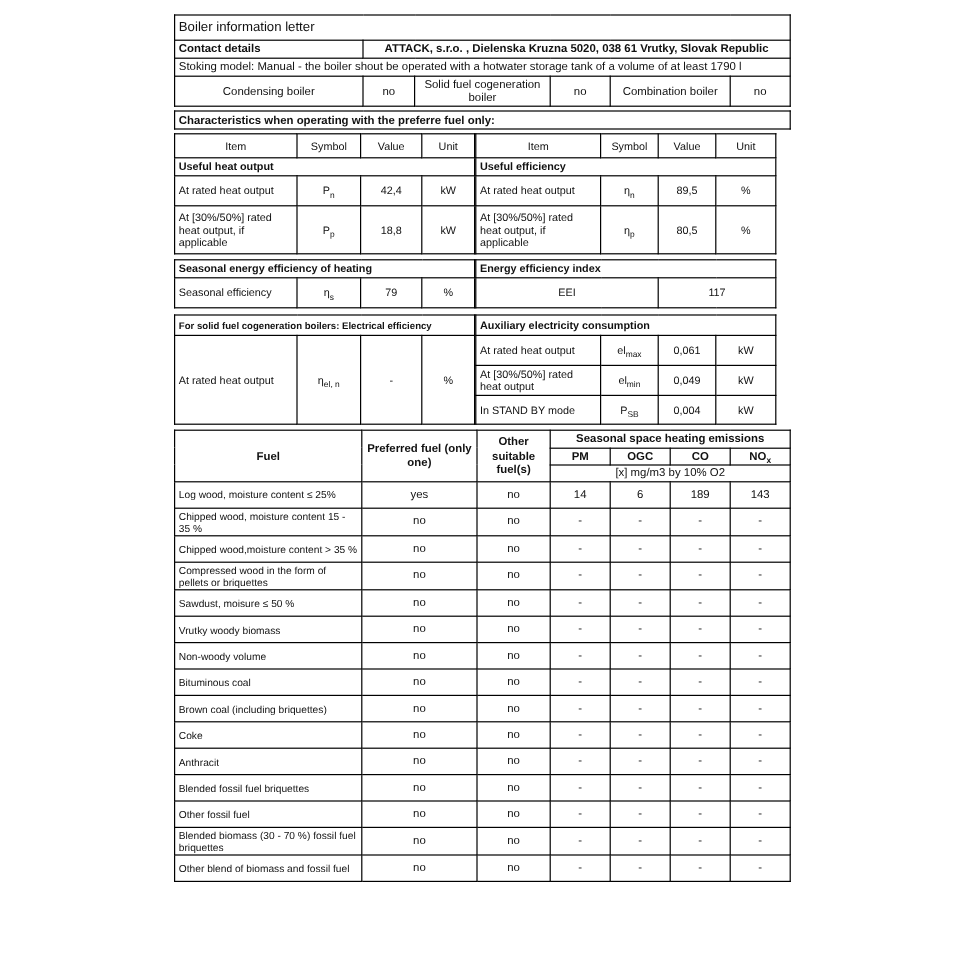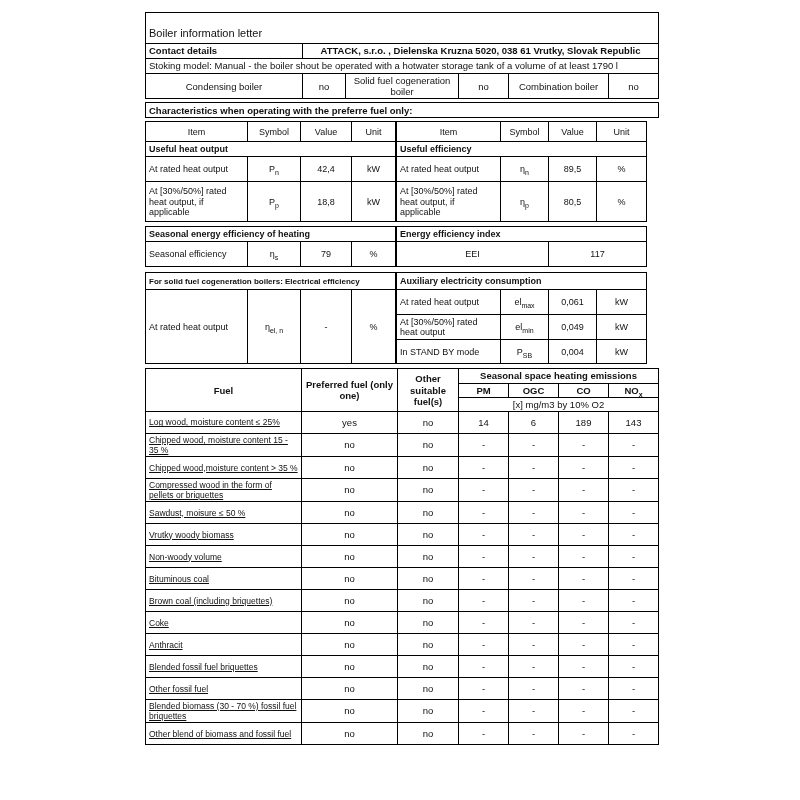--- a/index.html
+++ b/index.html
@@ -10,40 +10,40 @@
     position: relative;
   }
   .doc { position: absolute; left: 145px; top: 12px; width: 513px; }
   table { border-collapse: collapse; table-layout: fixed; width: 100%; border: 1.5px solid #000; }
   td {
     border: 1px solid #000; padding: 1px 3px; font-size: 9.5px;
     line-height: 1.18; vertical-align: middle; overflow: hidden;
   }
   .c { text-align: center; }
   .b { font-weight: bold; }
-  .title-cell { font-size: 11px; padding: 14px 3px 3px 3px; }
+  .title-cell { font-size: 11px; padding: 4px 3px 3px 3px; }
   .model-val { font-size: 13.5px; font-weight: bold; text-align: center; }
   .gap3 { margin-top: 3px; }
   .gap4 { margin-top: 4px; }
   .gap5 { margin-top: 5px; }
   .mid { display: flex; gap: 1px; margin-top: 3px; }
   .midcol { width: 250px; }
   .midcol td { font-size: 9px; }
   sub { font-size: 7px; line-height: 0; }
   tr.h15 td { height: 15px; }
   tr.h17 td { height: 17px; }
   tr.h20 td { height: 20px; }
   tr.h24 td { height: 24px; }
   tr.h25 td { height: 25px; }
   tr.h40 td { height: 40px; }
   tr.h74 td { height: 74px; }
   .sec-long { font-size: 8px !important; }
   .fuel td { height: 22px; }
   .fuel .fh td { height: 13px; }
-  .fuel .name { font-size: 8.5px; text-decoration: underline; }
+  .fuel .name { font-size: 8.5px; }
 </style>
 </head>
 <body>
 
 <div class="doc">
 
   <table>
     <colgroup>
         <col style="width:157px">
         <col style="width:43px">

